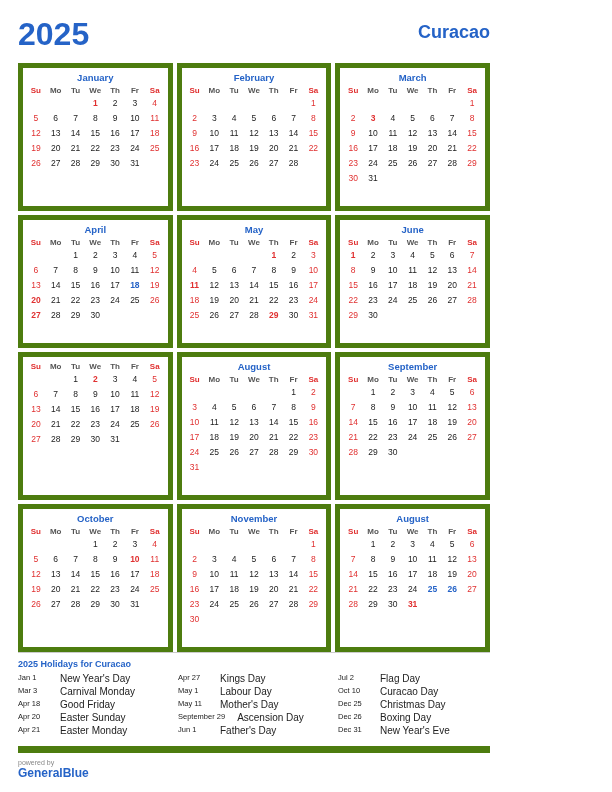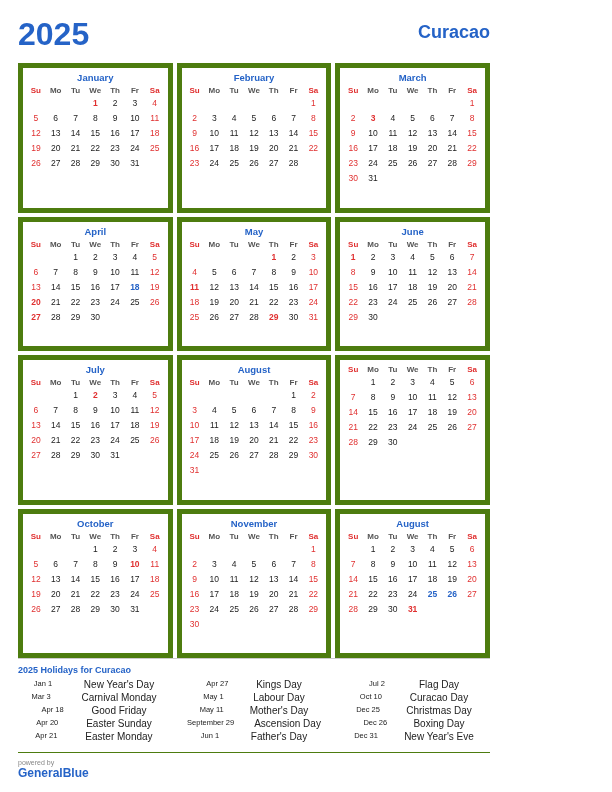--- a/index.html
+++ b/index.html
@@ -87,39 +87,38 @@
       color: #2563c7;
       margin-bottom: 4px;
     }
     .holidays-grid {
       display: grid;
       grid-template-columns: 1fr 1fr 1fr;
       gap: 0 8px;
     }
     .holiday-item {
       display: flex;
-      gap: 20px;
+      gap: 12px;
       margin-bottom: 2px;
-      justify-content: center;
     }
     .holiday-date {
       font-size: 7.5px;
       min-width: 30px;
       color: #222;
     }
     .holiday-name {
       font-size: 10px;
       color: #222;
     }
     .footer {
       margin-top: 8px;
       display: flex;
       align-items: center;
       gap: 4px;
-      border-top: 1px solid #4d7c0f;
+      border-top: 7px solid #4d7c0f;
       padding-top: 6px;
     }
     .powered-by {
       font-size: 7px;
       color: #888;
     }
     .brand {
       font-size: 12px;
       font-weight: bold;
       color: #1a1a1a;
@@ -519,21 +518,20 @@
               <td></td>
               <td></td>
               <td></td>
               <td></td>
               <td class="sa"></td>
             </tr>
           </tbody>
         </table>
       </div>
       <div class="month-block">
-        <div class="month-name">July</div>
         <table class="cal-table">
           <thead>
             <tr>
               <th class="su">Su</th>
               <th>Mo</th>
               <th>Tu</th>
               <th>We</th>
               <th>Th</th>
               <th>Fr</th>
               <th class="sa">Sa</th>
@@ -654,20 +652,21 @@
               <td></td>
               <td></td>
               <td></td>
               <td></td>
               <td class="sa"></td>
             </tr>
           </tbody>
         </table>
       </div>
       <div class="month-block">
+        <div class="month-name">September</div>
         <table class="cal-table">
           <thead>
             <tr>
               <th class="su">Su</th>
               <th>Mo</th>
               <th>Tu</th>
               <th>We</th>
               <th>Th</th>
               <th>Fr</th>
               <th class="sa">Sa</th>

